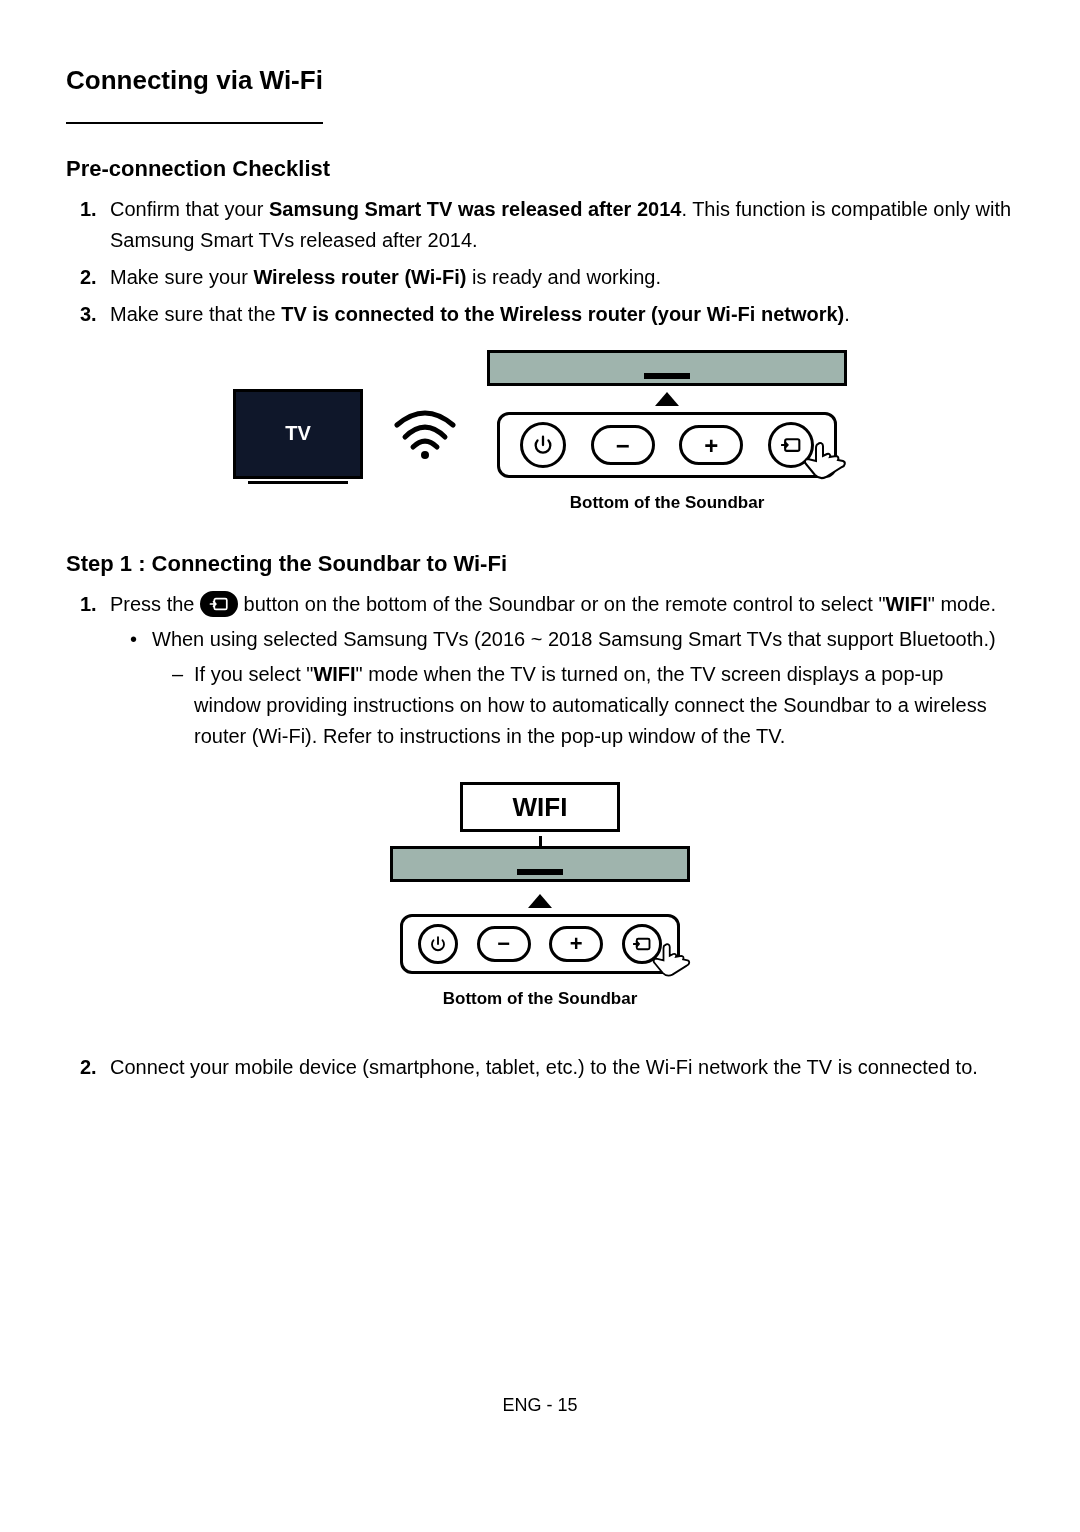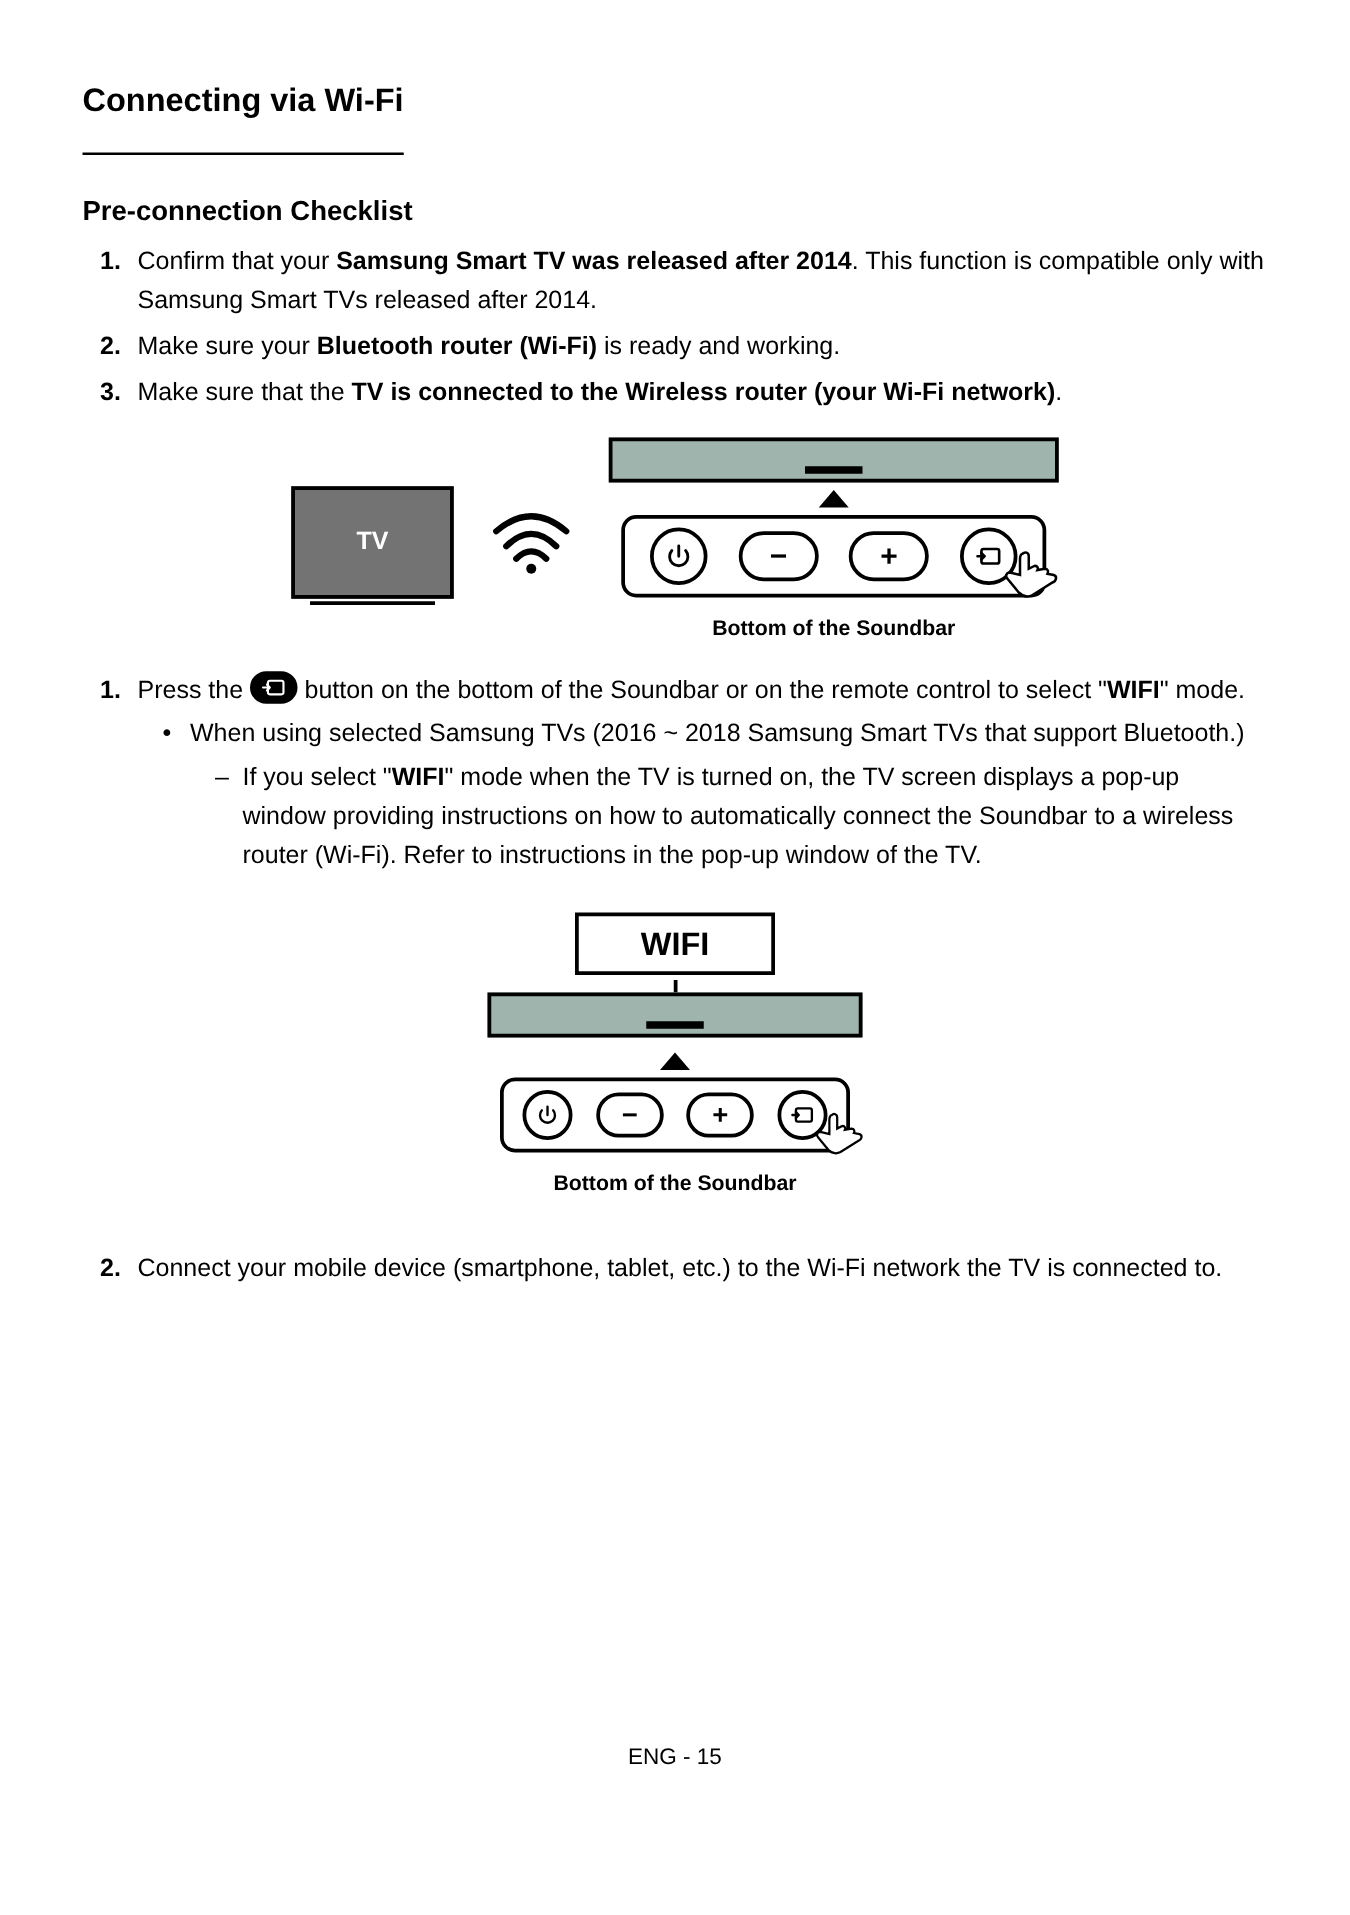--- a/index.html
+++ b/index.html
@@ -85,21 +85,21 @@
     display: flex;
     align-items: center;
     justify-content: center;
     gap: 30px;
     margin: 20px 0 20px 0;
   }
   .tv-box {
     width: 130px;
     height: 90px;
     border: 3px solid #000;
-    background: #737373;
+    background: #0f172a;
     color: #fff;
     font-weight: 700;
     font-size: 20px;
     display: flex;
     align-items: center;
     justify-content: center;
     position: relative;
   }
   .tv-stand {
     position: absolute;
@@ -284,21 +284,21 @@
 
 <h3 class="subhead">Pre-connection Checklist</h3>
 
 <ol class="numbered">
   <li>
     <span class="num">1.</span>
     <span>Confirm that your </span><span class="bold">Samsung Smart TV was released after 2014</span><span>. This function is compatible only with Samsung Smart TVs released after 2014.</span>
   </li>
   <li>
     <span class="num">2.</span>
-    <span>Make sure your </span><span class="bold">Bluetooth router (Wi-Fi)</span><span> is ready and working.</span>
+    <span>Make sure your </span><span class="bold">Wireless router (Wi-Fi)</span><span> is ready and working.</span>
   </li>
   <li>
     <span class="num">3.</span>
     <span>Make sure that the </span><span class="bold">TV is connected to the Wireless router (your Wi-Fi network)</span><span>.</span>
   </li>
 </ol>
 
 <div class="diagram-row">
   <div style="display:flex;align-items:center;gap:30px;">
     <div style="position:relative;">
@@ -336,20 +336,21 @@
       <div class="hand-pointer">
         <svg width="56" height="56" viewBox="0 0 56 56">
           <path d="M16 8c2-2 5-1 5 2v10l4-2c2-1 4 1 3 3l6-1c2 0 3 2 2 4l5 1c3 1 2 5-1 6l-16 10c-4 2-8 1-11-2L4 28c-2-2-1-5 2-5l8 2V12c0-2 1-4 2-4z" fill="#fff" stroke="#000" stroke-width="2"></path>
         </svg>
       </div>
     </div>
     <div class="caption">Bottom of the Soundbar</div>
   </div>
 </div>
 
+<h3 class="subhead" style="margin-top:30px;">Step 1 : Connecting the Soundbar to Wi-Fi</h3>
 
 <ol class="numbered">
   <li>
     <span class="num">1.</span>
     <span>Press the </span><span class="inline-btn">
           <svg width="20" height="14" viewBox="0 0 24 18">
             <rect x="6" y="2" width="16" height="14" rx="2" stroke="#fff" stroke-width="2.2" fill="none"></rect>
             <path d="M1 9h7m0 0-3-3m3 3-3 3" stroke="#fff" stroke-width="2.2" fill="none" stroke-linecap="round"></path>
           </svg>
         </span><span> button on the bottom of the Soundbar or on the remote control to select "</span><span class="bold">WIFI</span><span>" mode.</span>

